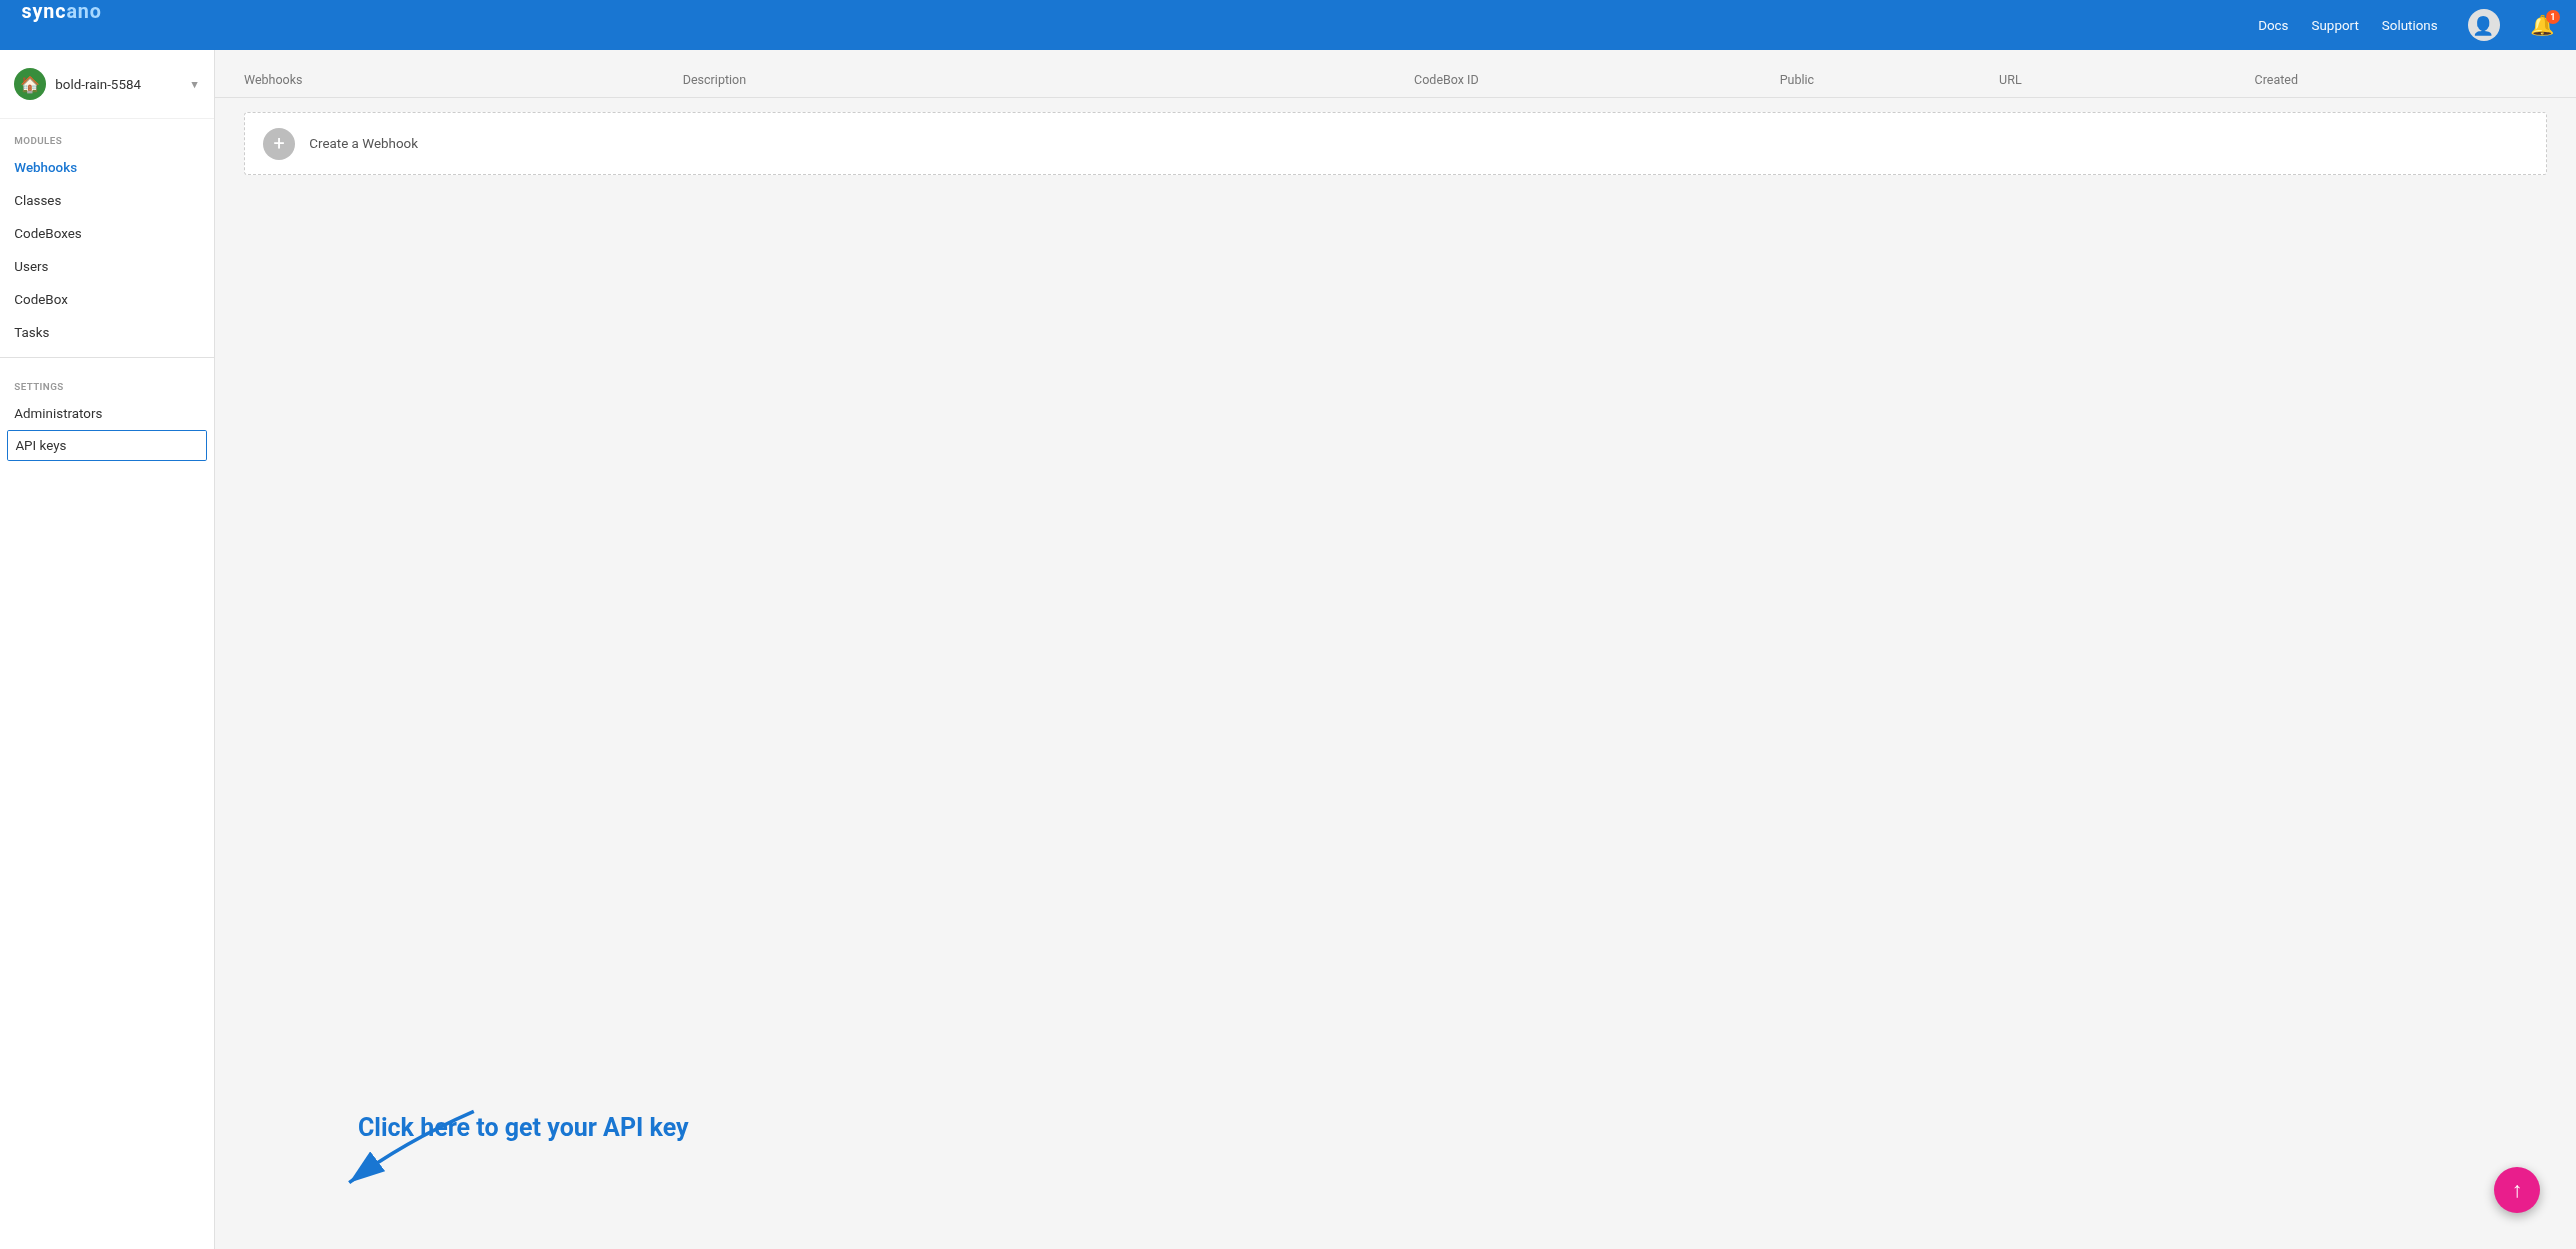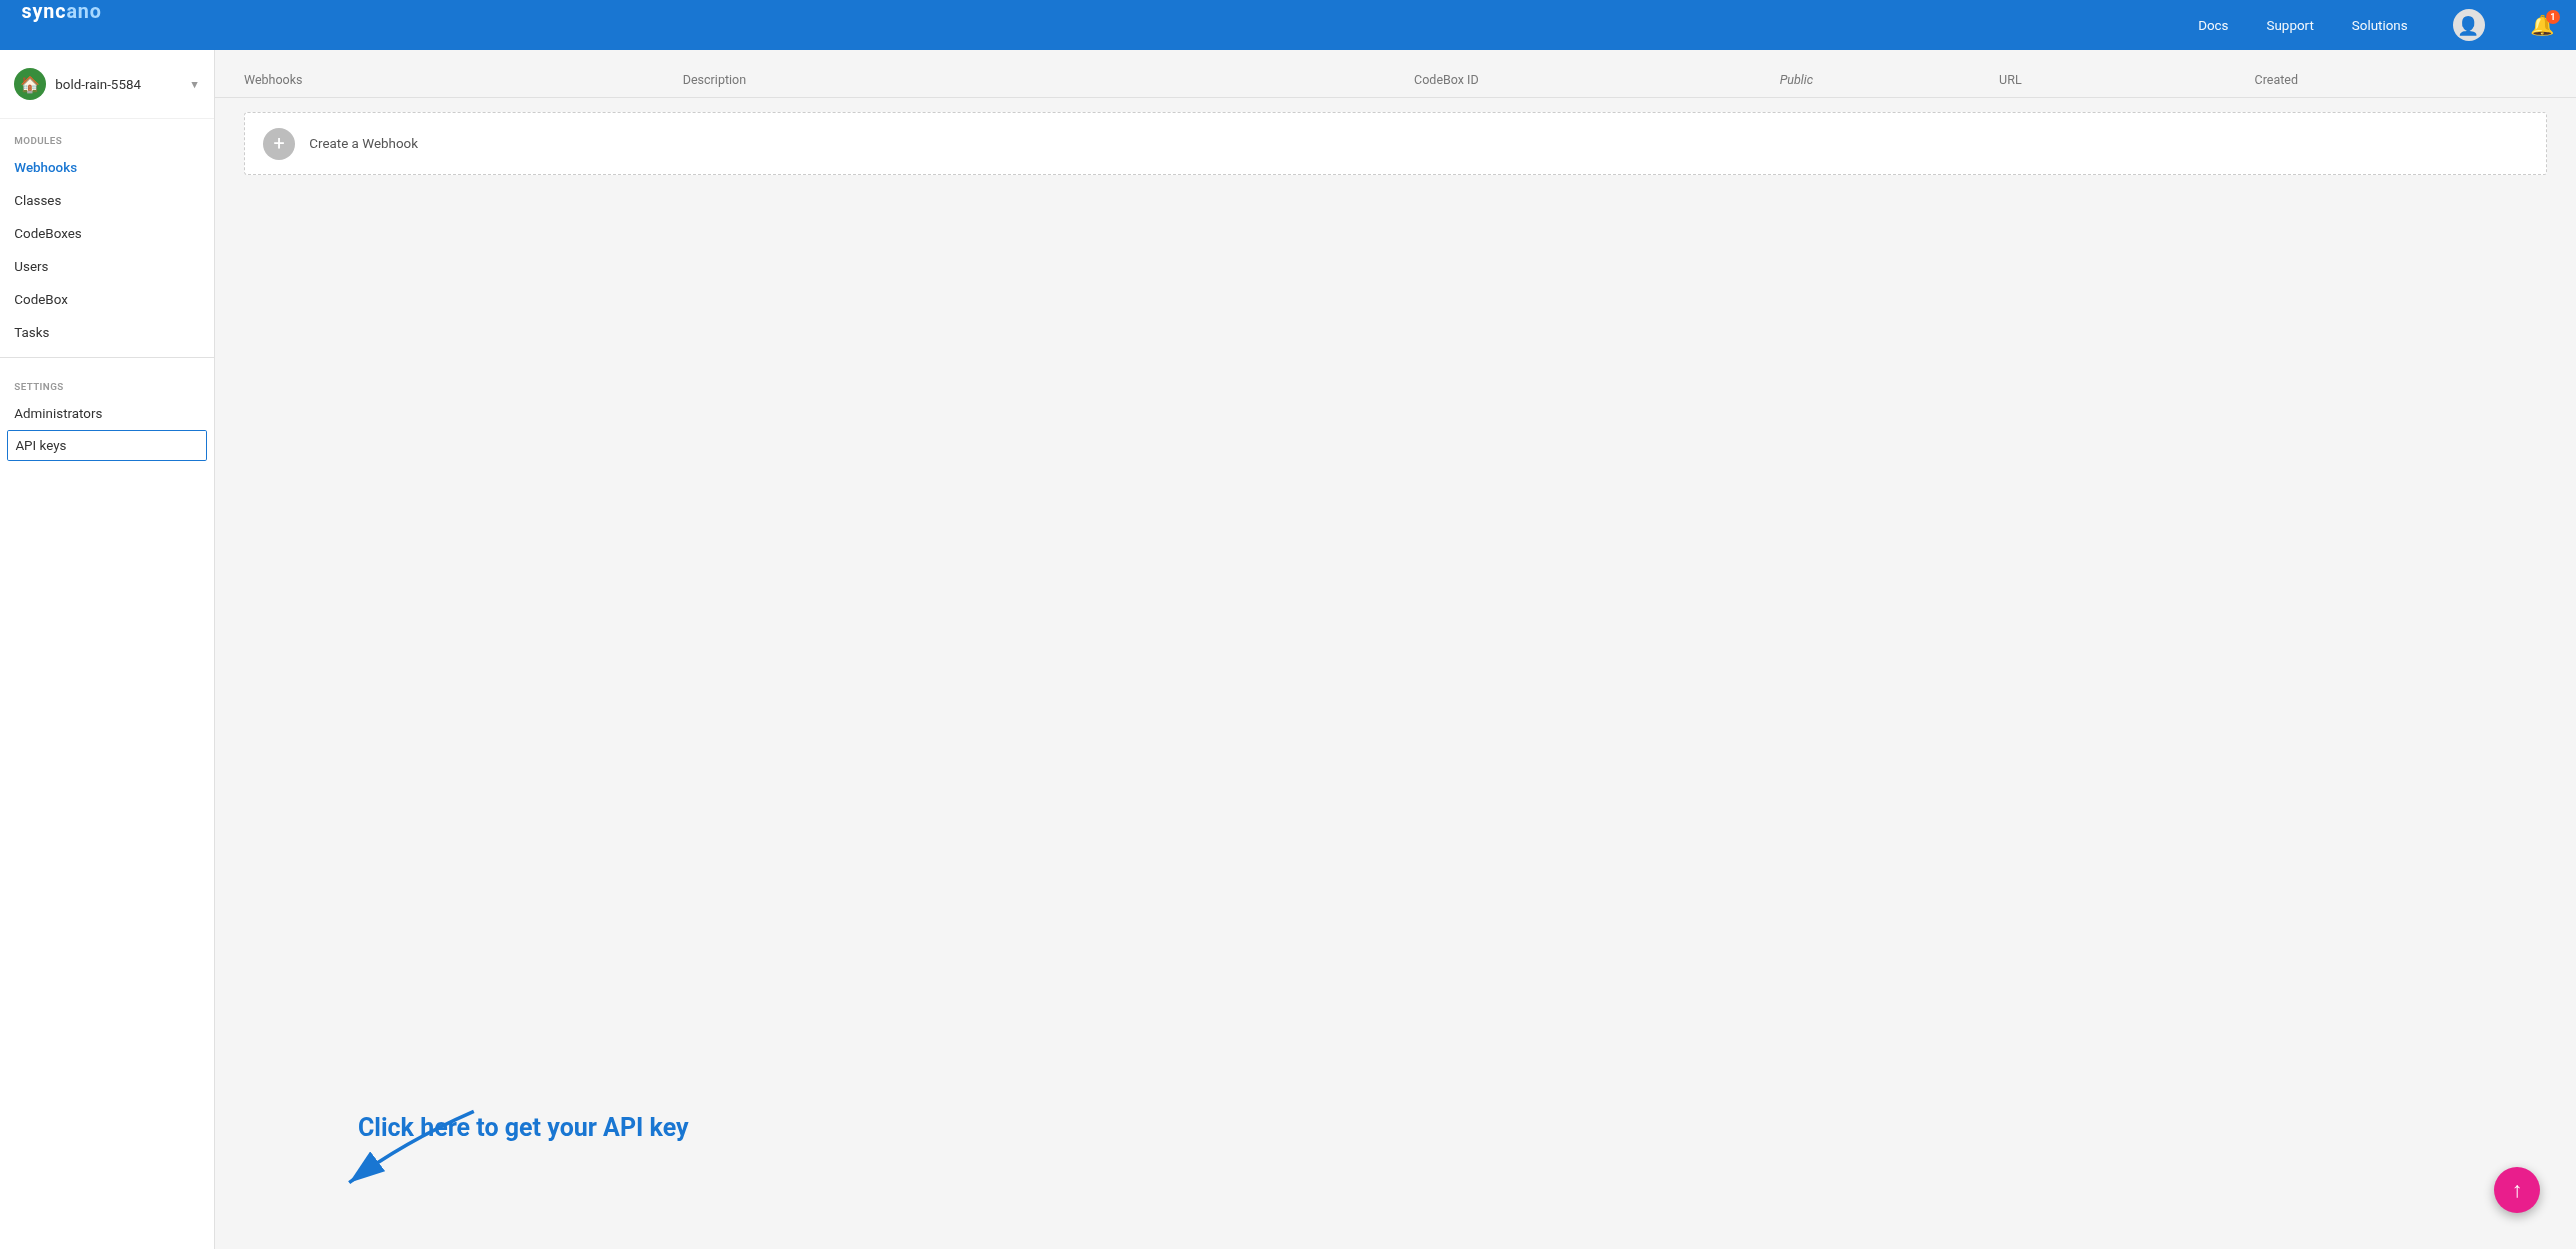--- a/index.html
+++ b/index.html
@@ -19,21 +19,21 @@
       font-size: 19.7px;
       font-weight: bold;
       letter-spacing: 0.9px;
       flex: 1;
     }
     .top-nav-logo span.sync { color: white; }
     .top-nav-logo span.ano { color: #a8d8ff; }
     .top-nav-links {
       display: flex;
       align-items: center;
-      gap: 38px;
+      gap: 23px;
     }
     .top-nav-links a {
       color: white;
       text-decoration: none;
       font-size: 13.4px;
       opacity: 0.95;
     }
     .avatar-circle {
       width: 32px;
       height: 32px;
@@ -161,21 +161,21 @@
     .table-header {
       display: flex;
       align-items: center;
       background: #f5f5f5;
       padding: 21.5px 29px 10.7px;
       border-bottom: 0.9px solid #e0e0e0;
     }
     .col-webhooks { flex: 1.2; font-size: 12.5px; color: #777; }
     .col-description { flex: 2; font-size: 12.5px; color: #777; }
     .col-codeboxid { flex: 1; font-size: 12.5px; color: #777; }
-    .col-public { flex: 0.6; font-size: 12.5px; color: #777; font-style: italic; }
+    .col-public { flex: 0.6; font-size: 12.5px; color: #777; }
     .col-url { flex: 0.6; font-size: 12.5px; color: #777; }
     .col-created { flex: 0.8; font-size: 12.5px; color: #777; margin-left: 36px; }
 
     
     .create-webhook-row {
       margin: 14.3px 29px;
       border: 1.8px dashed #ccc;
       border-radius: 3.6px;
       padding: 14.3px 18px;
       display: flex;

